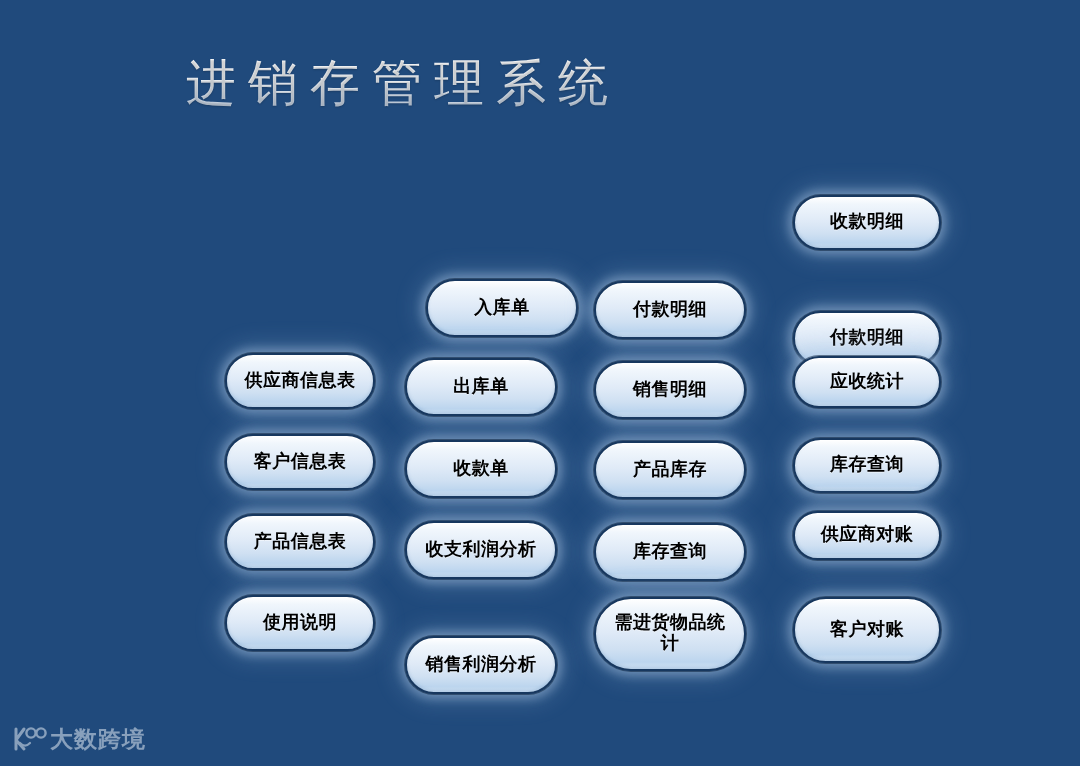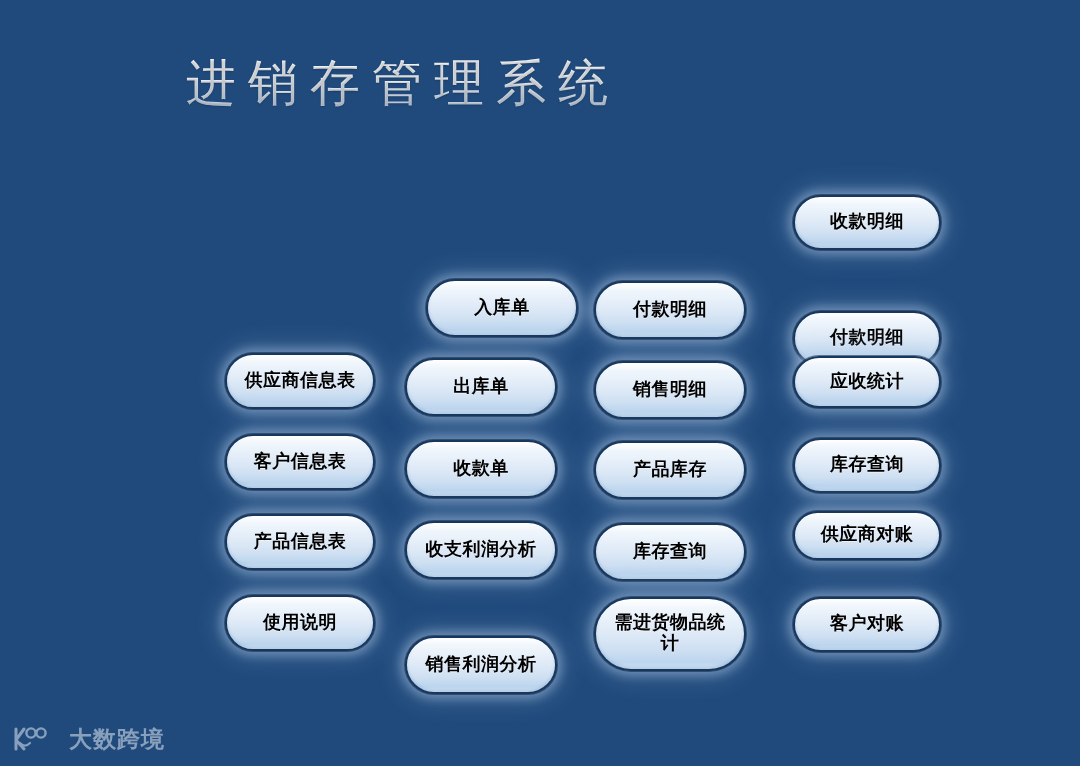--- a/index.html
+++ b/index.html
@@ -98,21 +98,21 @@
     font-family: Liberation Mono, monospace;
   }
 
   
   .watermark {
     position: absolute;
     left: 12px;
     top: 726px;
     display: flex;
     align-items: flex-start;
-    gap: 19px;
+    gap: 0;
     opacity: 0.62;
   }
   .wm-mark {
     width: 38px;
     height: 26px;
     display: block;
   }
   .wm-text {
     font-size: 23px;
     font-weight: 700;
@@ -188,21 +188,21 @@
         </div>
         <div class="btn" style="left: 793px; top: 356px; width: 148px; height: 52px;">
           <span class="lbl">应收统计</span>
         </div>
         <div class="btn" style="left: 793px; top: 438px; width: 148px; height: 55px;">
           <span class="lbl">库存查询</span>
         </div>
         <div class="btn" style="left: 793px; top: 511px; width: 148px; height: 49px;">
           <span class="lbl">供应商对账</span>
         </div>
-        <div class="btn" style="left: 793px; top: 597px; width: 148px; height: 55px; justify-content: flex-end;">
+        <div class="btn" style="left: 793px; top: 597px; width: 148px; height: 66px; justify-content: flex-end;">
           <span class="lbl">客户对账</span>
         </div>
       </div>
     </div>
 
   <div class="watermark">
     <svg class="wm-mark" viewBox="0 0 38 26">
       <path d="M4 3 L4 23 M4 14 L12 3 M4 14 L12 23" stroke="#c9d6e4" stroke-width="3" fill="none" stroke-linecap="round"></path>
       <circle cx="19" cy="7" r="4.6" stroke="#c9d6e4" stroke-width="2.4" fill="none"></circle>
       <circle cx="29" cy="7" r="4.6" stroke="#c9d6e4" stroke-width="2.4" fill="none"></circle>

